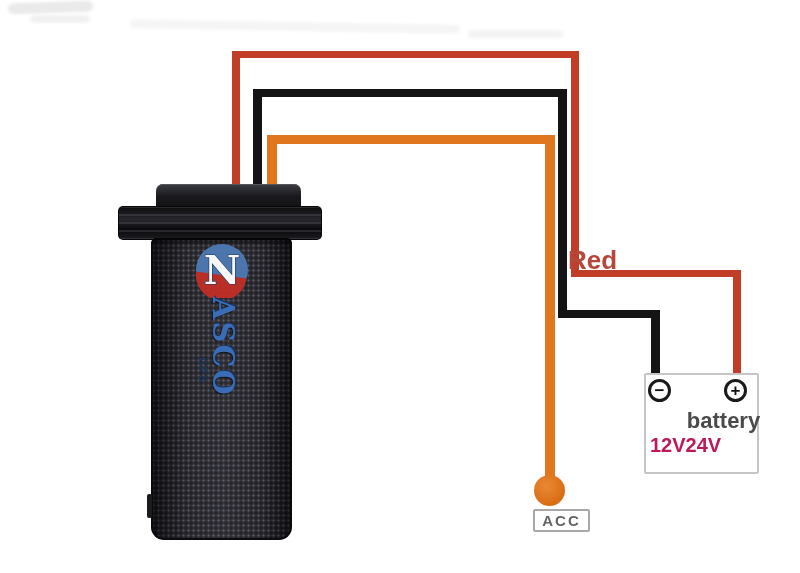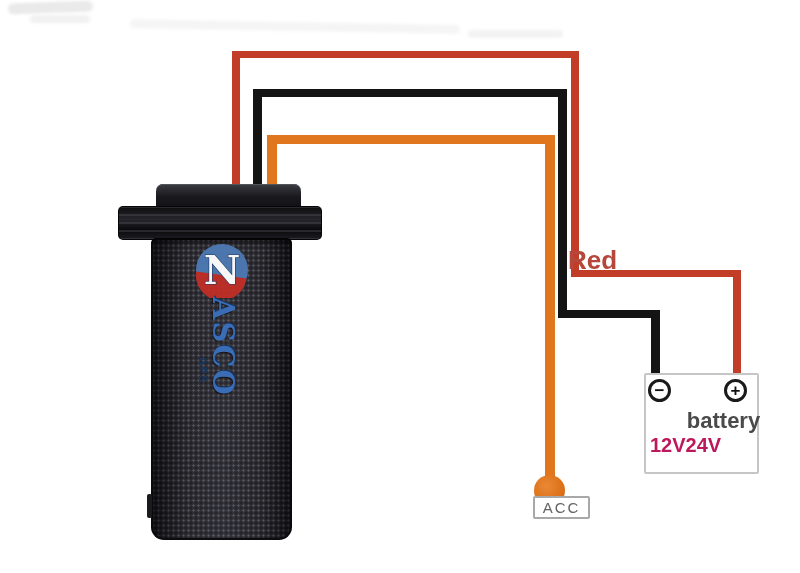--- a/index.html
+++ b/index.html
@@ -65,23 +65,23 @@
        background:#fff;display:flex;align-items:center;justify-content:center;
        font-size:17px;font-weight:700;color:#111;line-height:1;z-index:3;padding:0;}
   .term-neg{left:648px;top:379px;}
   .term-pos{left:724px;top:379px;}
   .battery-name{position:absolute;left:652px;top:408px;width:111px;text-align:center;
        font-size:22px;font-weight:700;color:#4a4a4a;z-index:3;margin-left:16px;}
   .battery-volts{position:absolute;left:650px;top:434px;width:98px;display:flex;
        justify-content:flex-start;font-size:20px;font-weight:700;color:#be185d;z-index:3;}
 
   
-  .acc-box{position:absolute;left:533px;top:496px;width:53px;height:19px;background:#fff;
+  .acc-box{position:absolute;left:533px;top:509px;width:53px;height:19px;background:#fff;
        border:2px solid #a8a8a8;border-radius:2px;display:flex;align-items:center;
-       justify-content:center;font-size:15px;font-weight:400;color:#636363;
+       justify-content:center;font-size:15px;font-weight:700;color:#636363;
        letter-spacing:2px;z-index:3;}
 </style>
 </head>
 <body>
 
 <div class="stage">
 
   <div class="smudge" style="left:8px;top:2px;width:85px;height:11px;background:#eaeaea;transform:rotate(-2deg);"></div>
   <div class="smudge" style="left:30px;top:15px;width:60px;height:8px;background:#f1f1f1;"></div>
   <div class="smudge" style="left:130px;top:22px;width:330px;height:9px;background:#f5f5f5;transform:rotate(1deg);"></div>

